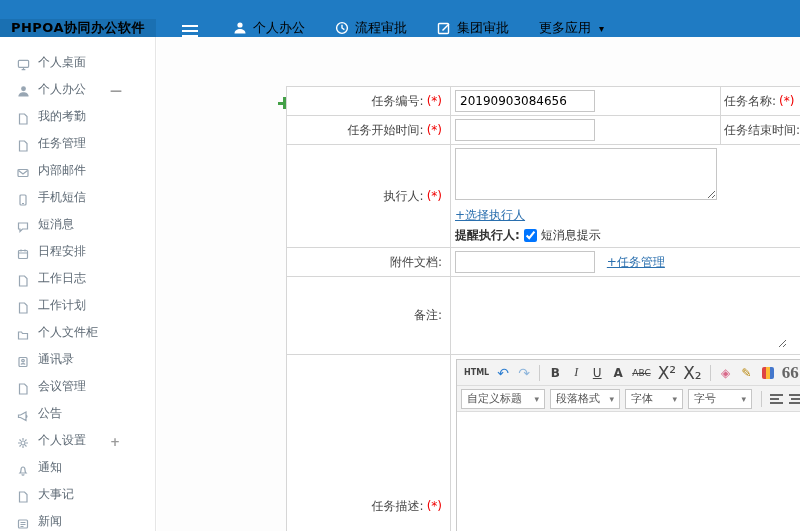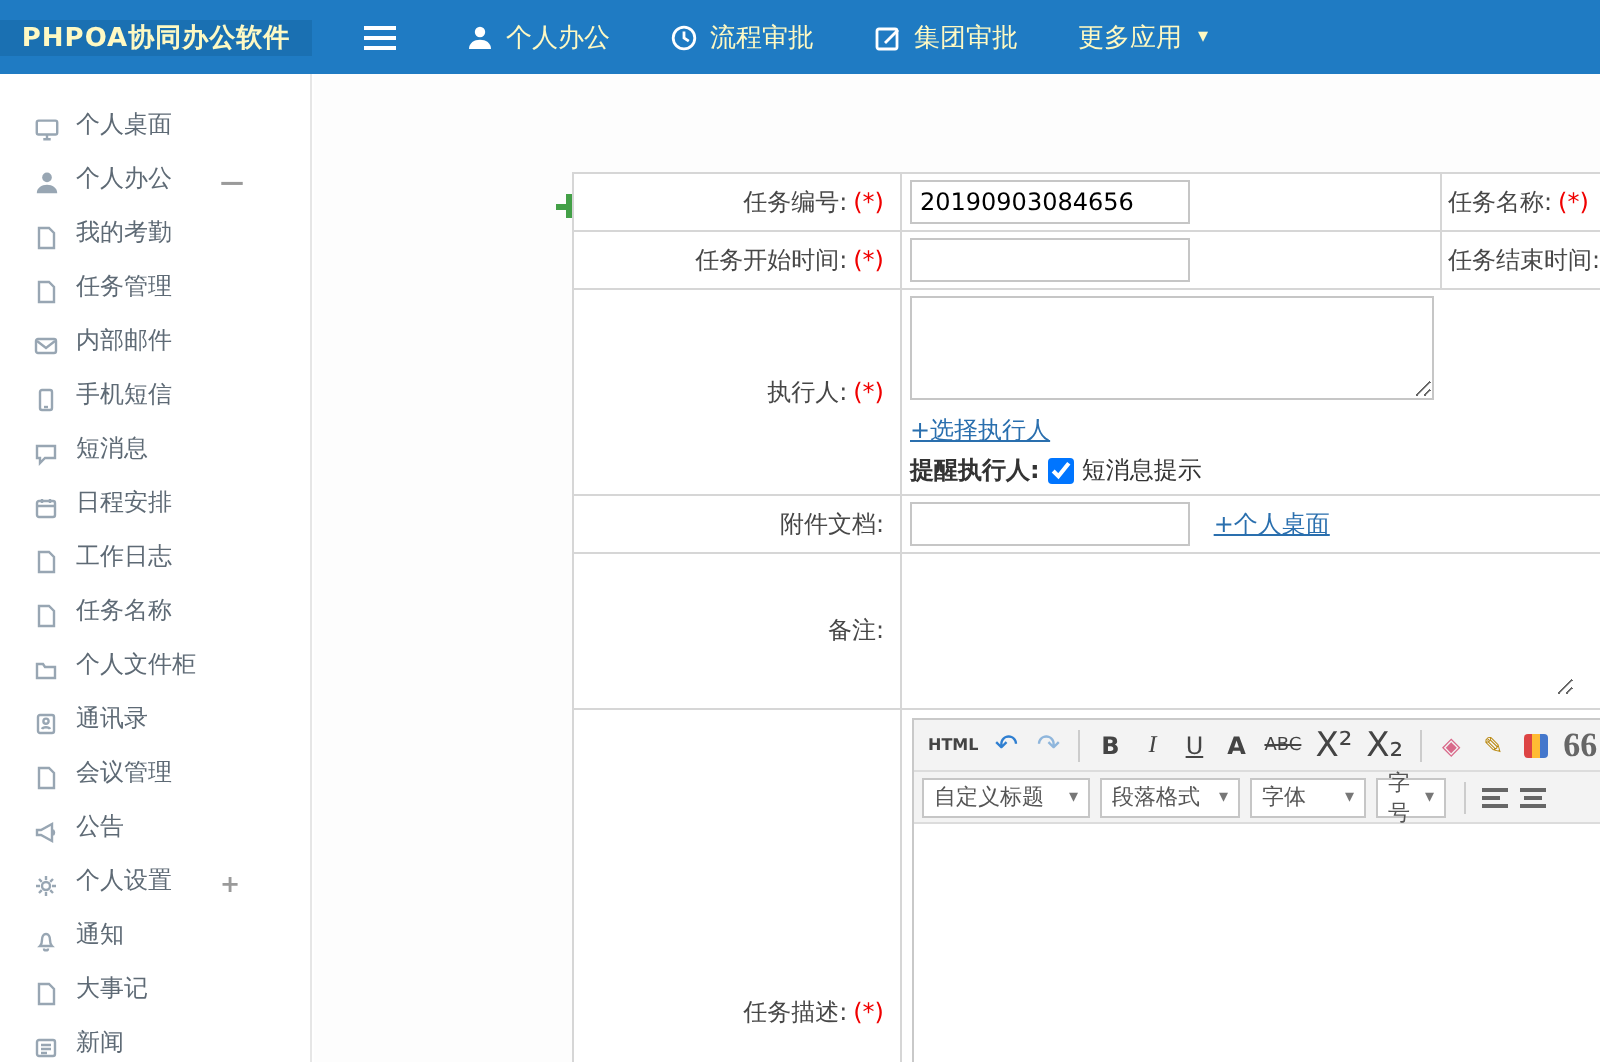--- a/index.html
+++ b/index.html
@@ -3,21 +3,21 @@
 <meta charset="utf-8">
 <style>
   * { box-sizing: border-box; margin: 0; padding: 0; }
   html,body { width: 800px; height: 531px; overflow: hidden; }
   body {
     font-family: "DejaVu Sans", "Liberation Sans", sans-serif;
     font-size: 12px; color: #333; background: #fff; position: relative;
   }
   
   .topbar { position: absolute; top:0; left:0; width:800px; height:37px;
-            background:#1f7bc3; color:#fef9c3; display:flex; align-items:center; }
+            background:#1f7bc3; color:#000000; display:flex; align-items:flex-end; }
   .logo { width:156px; background:#1a70b2; display:flex; align-items:center;
           justify-content:center; font-weight:bold; font-size:13px; letter-spacing:.5px; }
   .hamburger { width:40px; margin-left:14px; display:flex; align-items:center;
                justify-content:center; cursor:pointer; }
   .bars { width:16px; height:12px; border-top:2px solid #fff; border-bottom:2px solid #fff; position:relative; }
   .bars::after { content:""; position:absolute; left:0; right:0; top:3px; height:2px; background:#fff; }
   .nav { display:flex; margin-left:8px; }
   .nav-item { display:flex; align-items:center; gap:6px; padding:0 15px;
               font-size:13px; cursor:pointer; white-space:nowrap; }
   .nav-item svg { display:block; }
@@ -212,21 +212,21 @@
         </svg>
       </span>
     <span class="s-label">工作日志</span>
   </div>
   <div class="side-item">
     <span class="s-icon">
         <svg width="12" height="12" viewBox="0 0 12 12" fill="none" stroke="currentColor" stroke-width="1.2">
           <path d="M2.5 1h5L10 3.5V11H2.5z"></path>
         </svg>
       </span>
-    <span class="s-label">任务名称</span>
+    <span class="s-label">工作计划</span>
   </div>
   <div class="side-item">
     <span class="s-icon">
         <svg width="12" height="12" viewBox="0 0 12 12" fill="none" stroke="currentColor" stroke-width="1.2">
           <path d="M1.5 3h3l1 1.5h5V10h-9z"></path>
         </svg>
       </span>
     <span class="s-label">个人文件柜</span>
   </div>
   <div class="side-item">
@@ -346,21 +346,21 @@
             <span>短消息提示</span>
           </div>
         </td>
       </tr>
       <tr>
         <td class="lbl">
           <span>附件文档:</span>
         </td>
         <td colspan="3">
           <input class="txt" type="text" style="">
-          <a class="lnk" style="margin-left:8px">+个人桌面</a>
+          <a class="lnk" style="margin-left:8px">+任务管理</a>
         </td>
       </tr>
       <tr>
         <td class="lbl" style="height:78px">
           <span>备注:</span>
         </td>
         <td colspan="3" style="vertical-align:top">
           <textarea class="remark-ta" style=""></textarea>
         </td>
       </tr>
@@ -398,21 +398,21 @@
                     <span class="caret">▾</span>
                   </span>
               <span class="ed-select" style="width:70px">
                     <span>段落格式</span>
                     <span class="caret">▾</span>
                   </span>
               <span class="ed-select" style="width:58px">
                     <span>字体</span>
                     <span class="caret">▾</span>
                   </span>
-              <span class="ed-select" style="width:35px">
+              <span class="ed-select" style="width:64px">
                     <span>字号</span>
                     <span class="caret">▾</span>
                   </span>
               <span class="ed-sep"></span>
               <span class="algn al-left">
                     <i></i>
                   </span>
               <span class="algn al-center">
                     <i></i>
                   </span>

